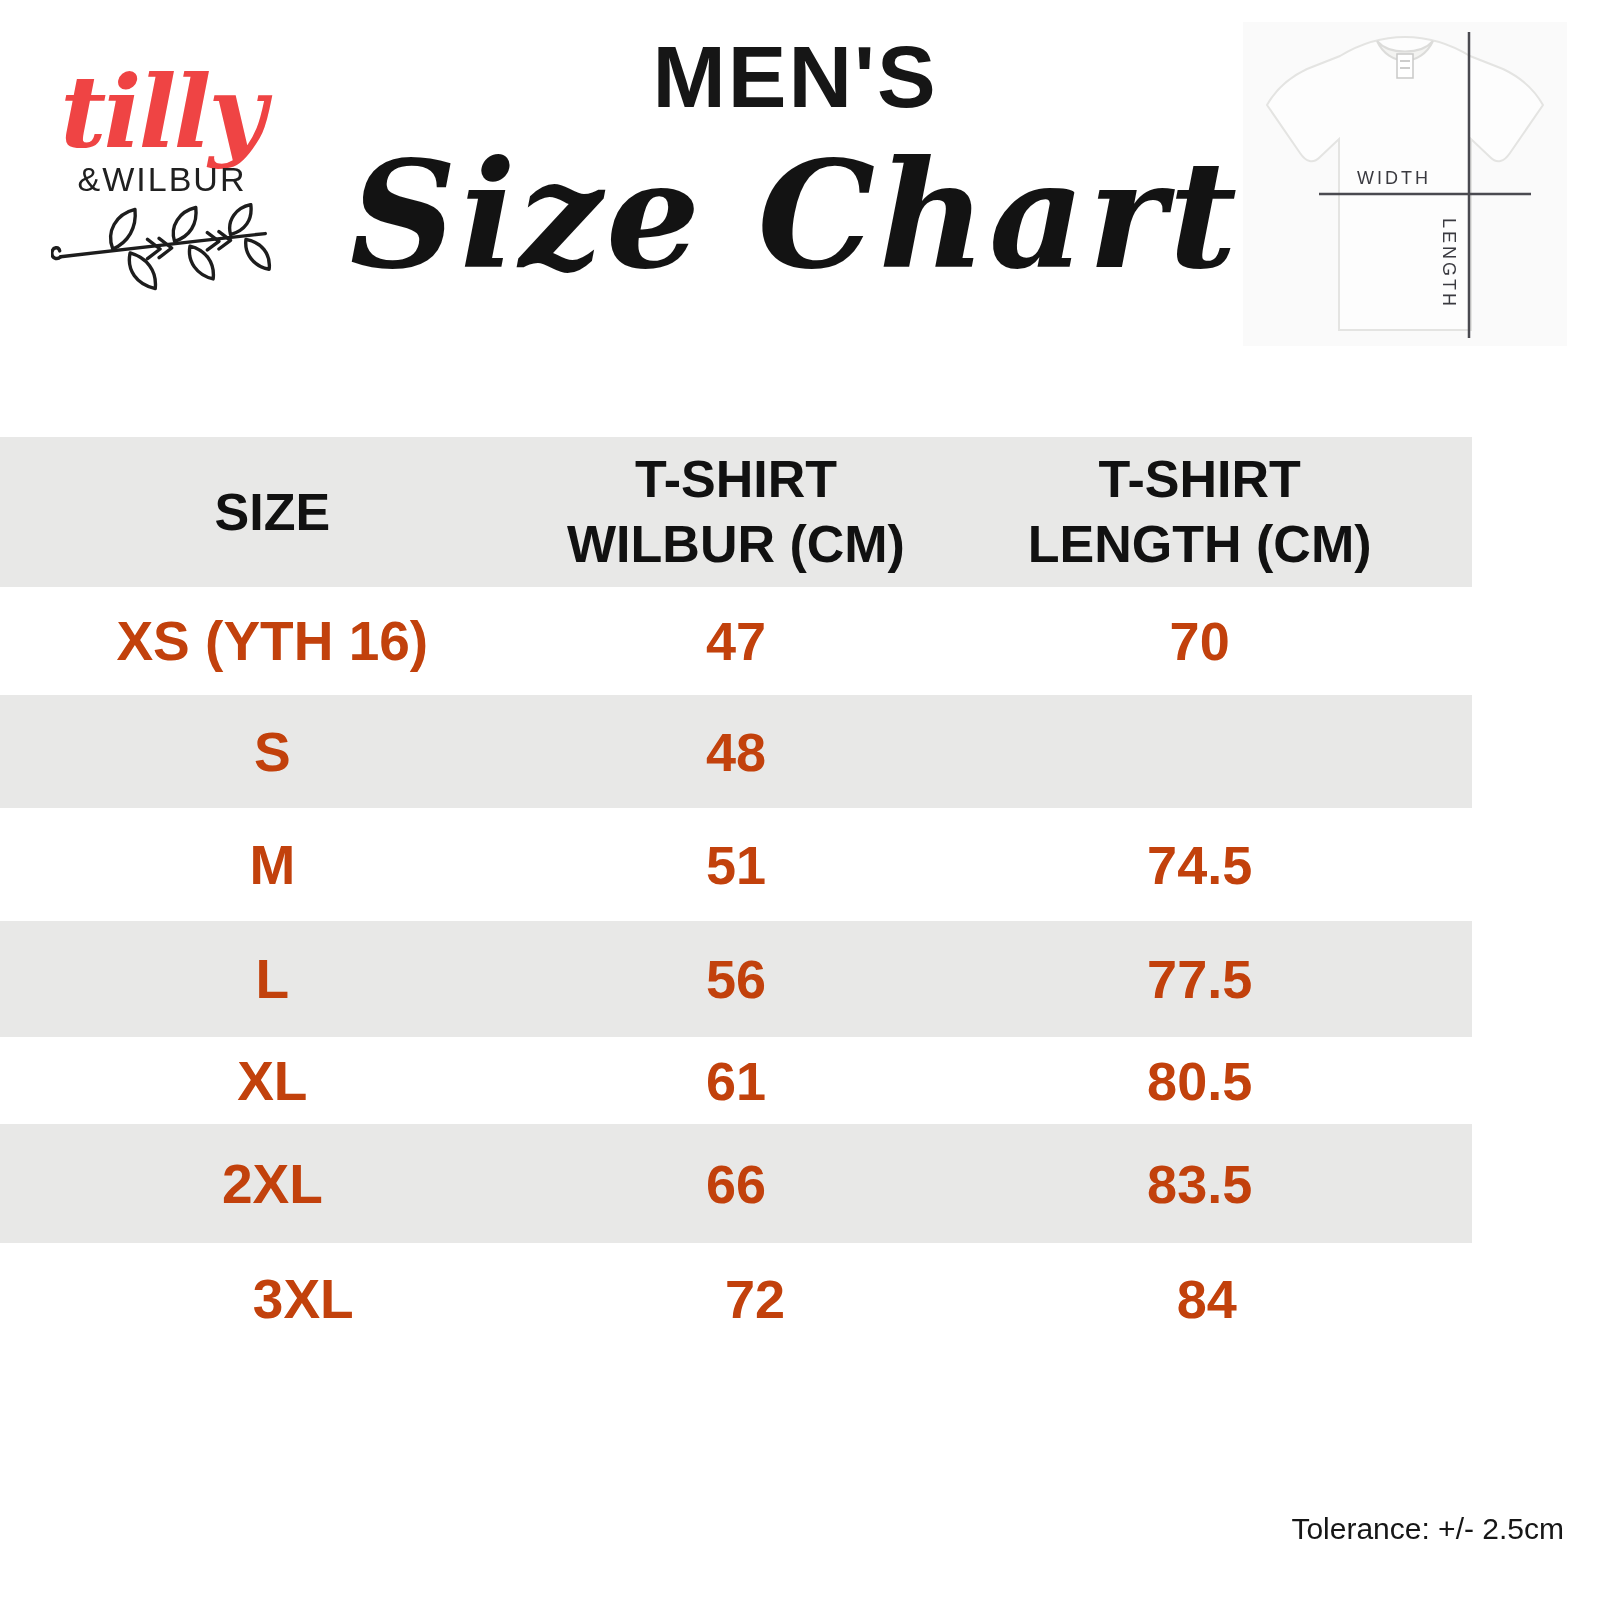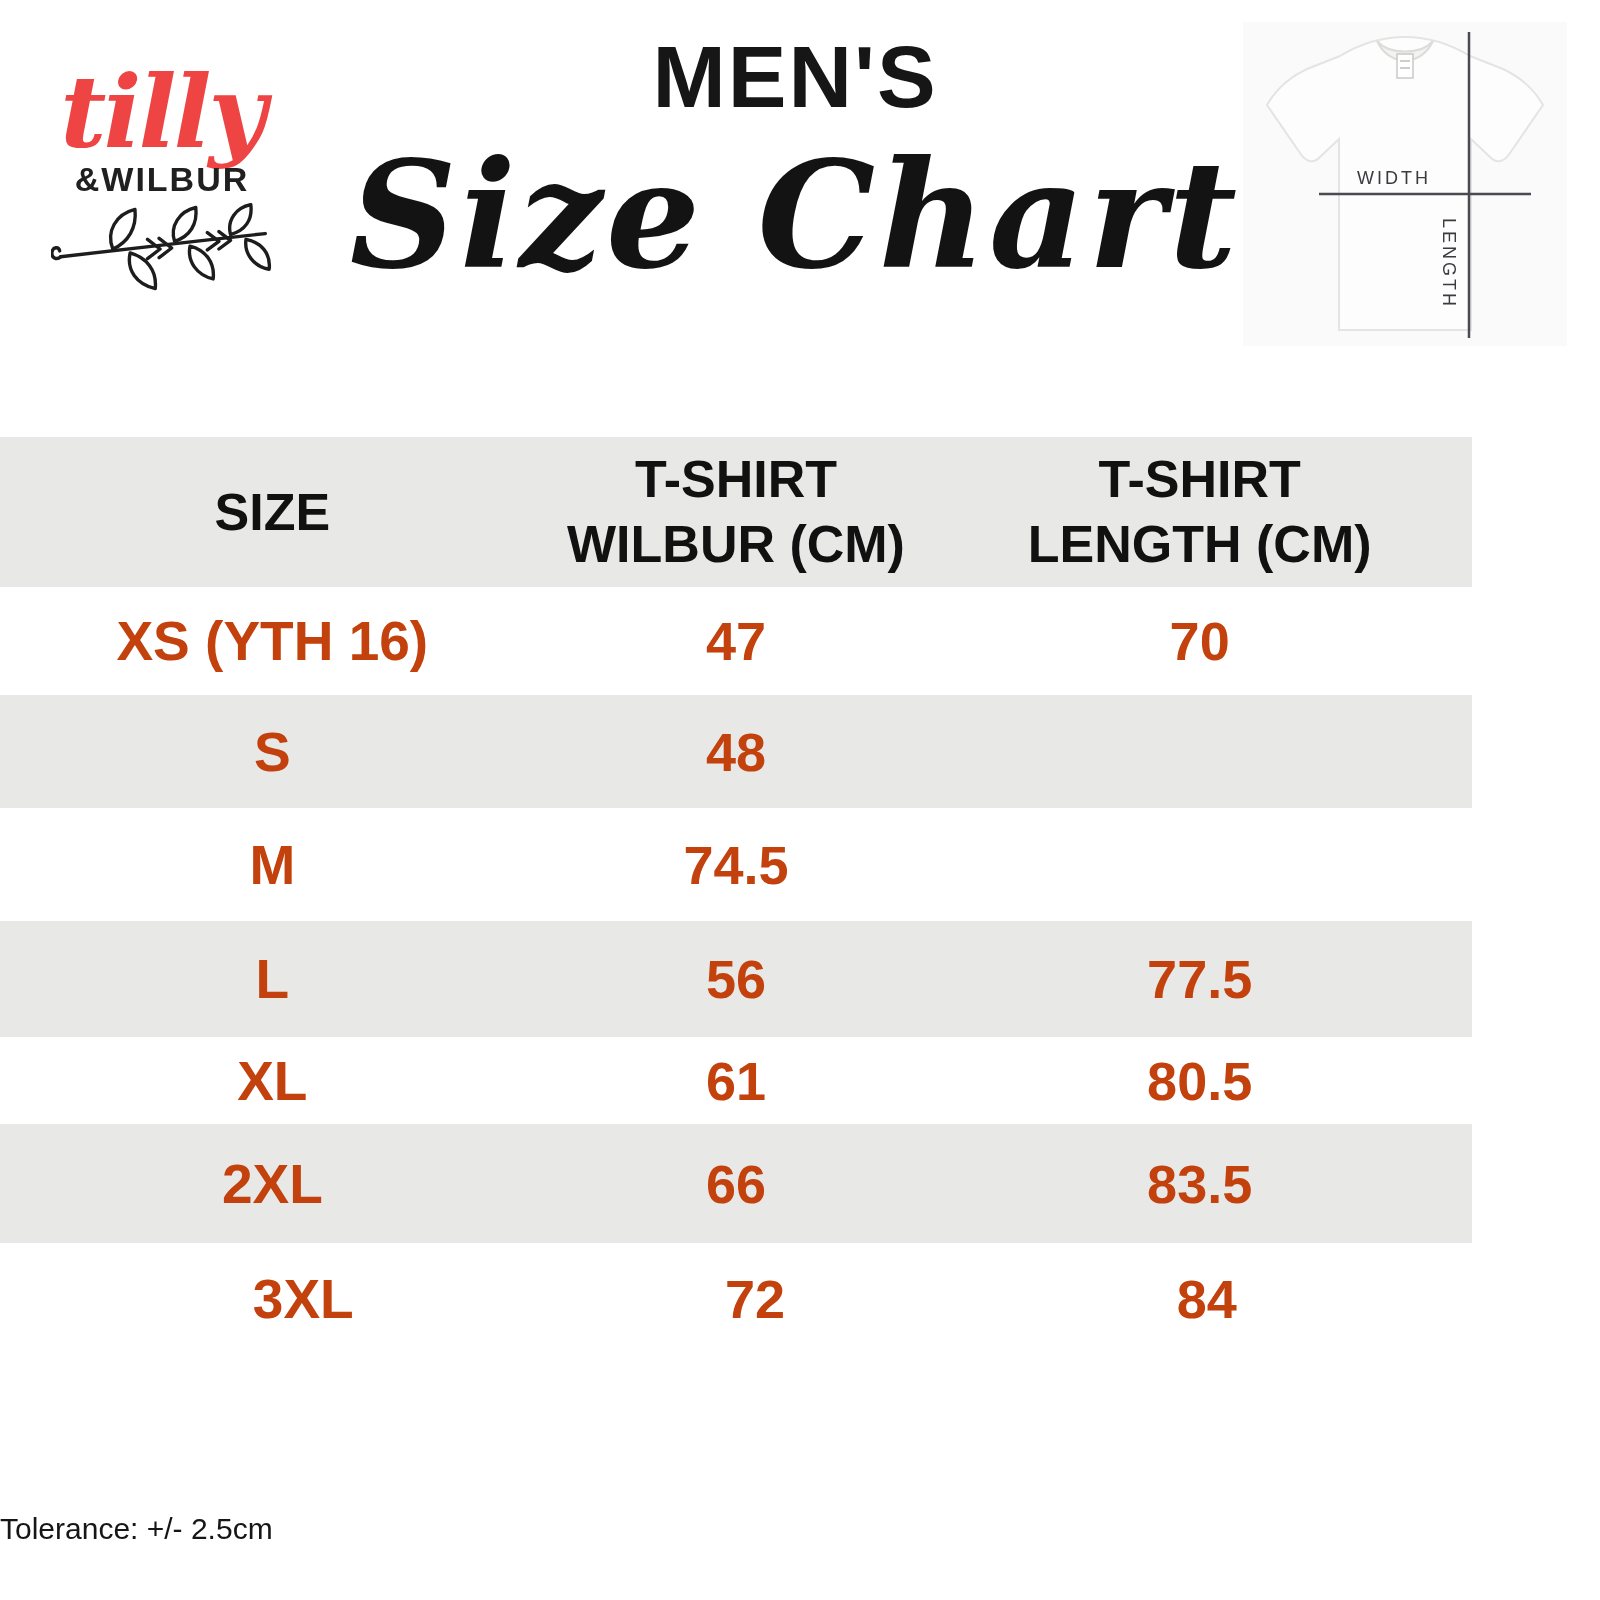--- a/index.html
+++ b/index.html
@@ -8,21 +8,21 @@
     color:#141414; font-family:"Liberation Sans", sans-serif; overflow:hidden;
   }
 
   
   .logo { position:absolute; left:42px; top:66px; width:240px; text-align:center; }
   .logo-script {
     font-family:"DejaVu Serif", serif; font-style:italic; font-weight:700;
     font-size:100px; line-height:.92; letter-spacing:-3px; color:#ef4444;
   }
   .logo-caps {
-    font-weight:700; font-size:34px; letter-spacing:2px; color:#202020; margin-top:2px;
+    font-weight:400; font-size:34px; letter-spacing:2px; color:#202020; margin-top:2px;
   }
   .branch { width:222px; height:92px; margin-top:4px; }
 
   
   .masthead { position:absolute; left:305px; top:26px; width:980px; text-align:center; }
   .mens { font-weight:700; font-size:88px; letter-spacing:2px; color:#161616; }
   .script-title {
     margin-top:10px; font-family:"DejaVu Serif", serif; font-style:italic; font-weight:700;
     font-size:148px; line-height:1.05; letter-spacing:3px; color:#131313; white-space:nowrap;
   }
@@ -52,21 +52,21 @@
   .trow:nth-child(4){ height:116px; }
   .trow:nth-child(5){ height:87px; }
   .trow:nth-child(6){ height:119px; }
   .trow:nth-child(7){ height:112px;padding-left:38px; }
   .td { font-weight:700; color:#c2410c; }
   .size-td { font-size:55px; }
   .num-td  { font-size:54px; }
 
   
   .tolerance {
-    position:absolute; top:1512px; left:0; width:1556px; text-align:left;
+    position:absolute; top:1512px; left:8px; width:1556px; text-align:right;
     font-size:30px; font-weight:400; color:#161616;
   }
 </style>
 </head>
 <body>
 
 <div class="canvas">
 
   <div class="logo">
     <div class="logo-script">tilly</div>
@@ -128,20 +128,21 @@
     <div class="td size-td">XS (YTH 16)</div>
     <div class="td num-td">47</div>
     <div class="td num-td">70</div>
   </div>
         <div class="trow">
     <div class="td size-td">S</div>
     <div class="td num-td">48</div>
   </div>
         <div class="trow">
     <div class="td size-td">M</div>
+    <div class="td num-td">51</div>
     <div class="td num-td">74.5</div>
   </div>
         <div class="trow">
     <div class="td size-td">L</div>
     <div class="td num-td">56</div>
     <div class="td num-td">77.5</div>
   </div>
         <div class="trow">
     <div class="td size-td">XL</div>
     <div class="td num-td">61</div>

